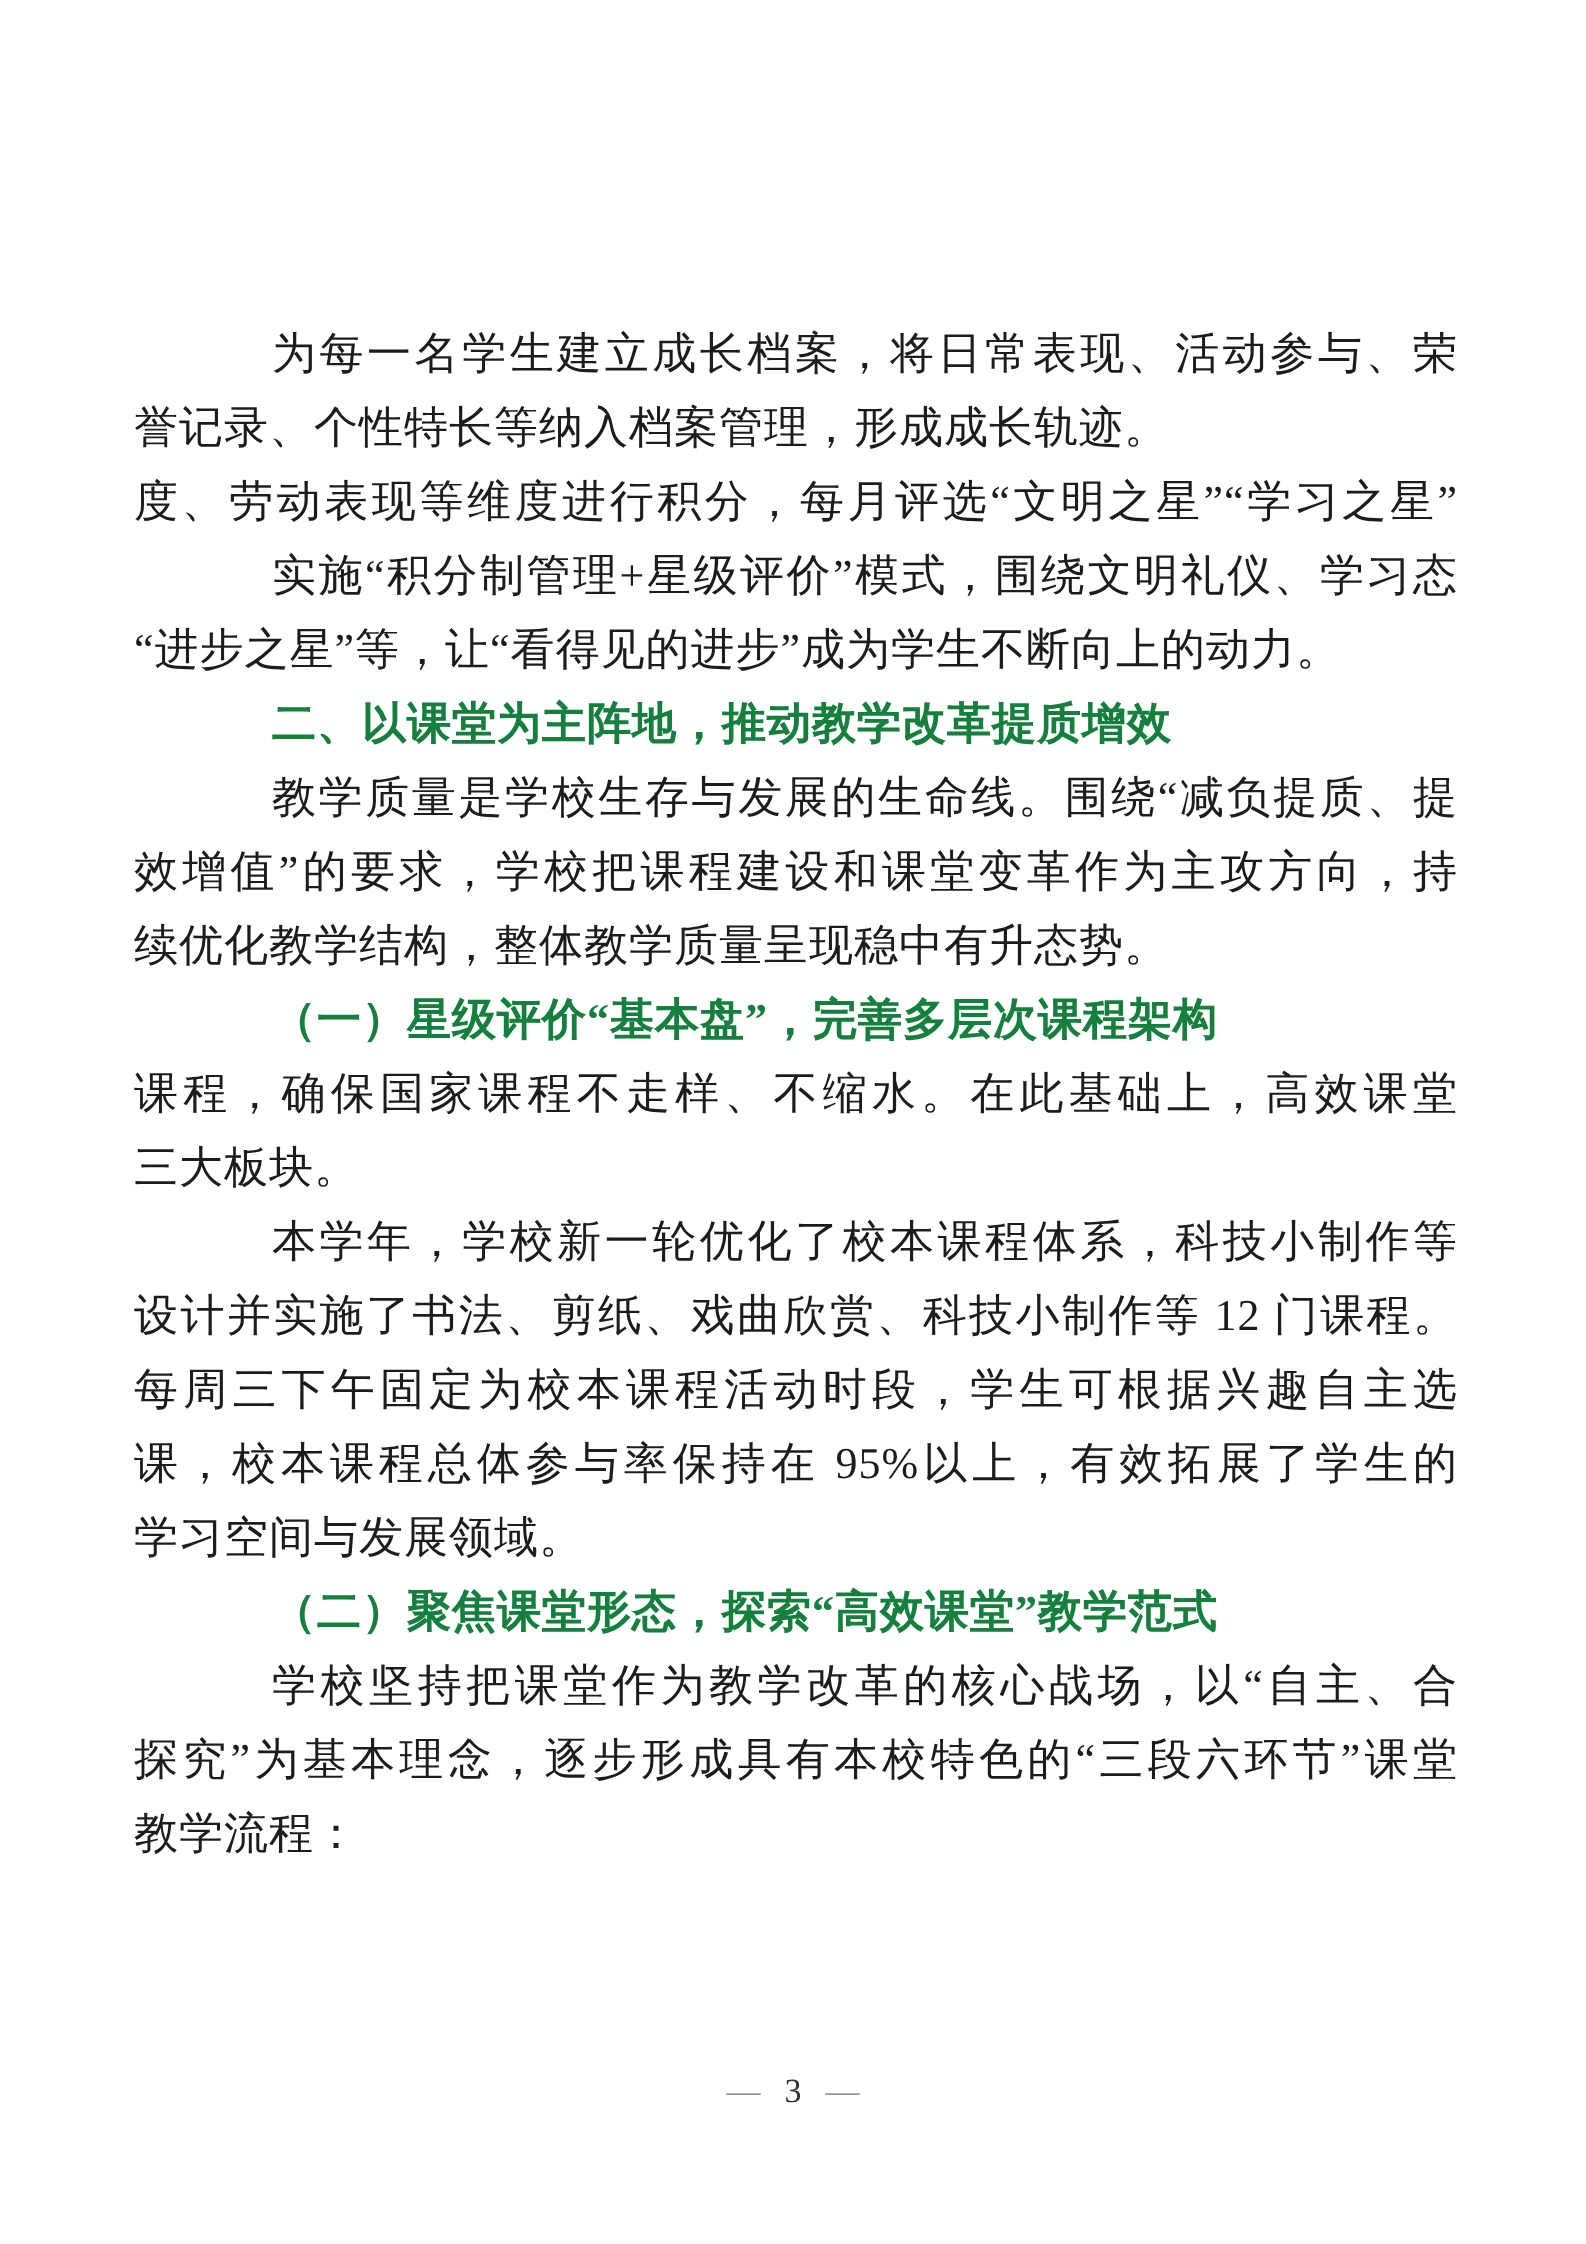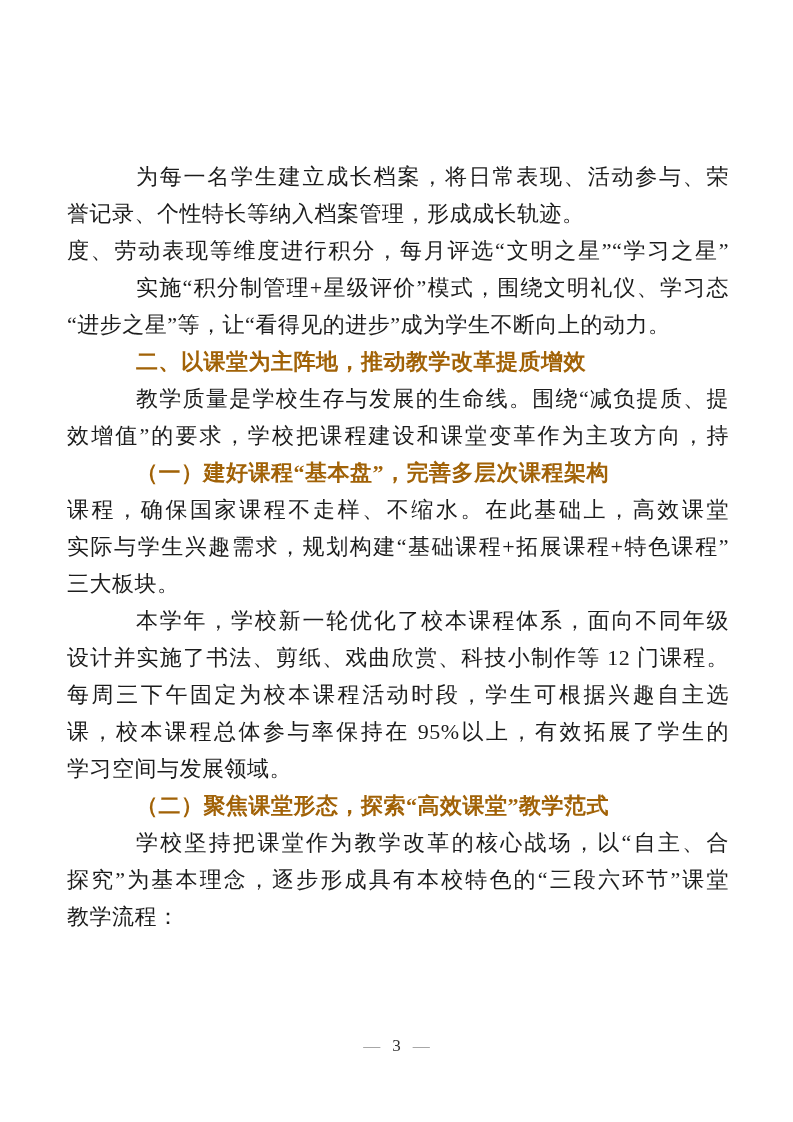--- a/index.html
+++ b/index.html
@@ -39,21 +39,21 @@
     text-align-last: justify;
   }
   .line.nojust {
     text-align-last: left;
   }
   .line.first {
     text-indent: 69px;
   }
   .block.heading .line {
     font-weight: 700;
-    color: #a16207;
+    color: #15803d;
   }
   .footer {
     position: absolute;
     top: 1034px;
     left: 0;
     width: 100%;
     text-align: center;
     font-size: 17px;
     line-height: 24px;
   }
@@ -81,31 +81,31 @@
         <div class="line just">度、劳动表现等维度进行积分，每月评选“文明之星”“学习之星”</div>
         <div class="line first just">实施“积分制管理+星级评价”模式，围绕文明礼仪、学习态</div>
         <div class="line nojust">“进步之星”等，让“看得见的进步”成为学生不断向上的动力。</div>
       </div>
       <div class="block heading">
         <div class="line first nojust">二、以课堂为主阵地，推动教学改革提质增效</div>
       </div>
       <div class="block body">
         <div class="line first just">教学质量是学校生存与发展的生命线。围绕“减负提质、提</div>
         <div class="line just">效增值”的要求，学校把课程建设和课堂变革作为主攻方向，持</div>
+        <div class="line nojust">续优化教学结构，整体教学质量呈现稳中有升态势。</div>
       </div>
       <div class="block heading">
-        <div class="line first nojust">（一）建好课程“基本盘”，完善多层次课程架构</div>
+        <div class="line first nojust">（一）星级评价“基本盘”，完善多层次课程架构</div>
       </div>
       <div class="block body">
         <div class="line just">课程，确保国家课程不走样、不缩水。在此基础上，高效课堂</div>
-        <div class="line just">实际与学生兴趣需求，规划构建“基础课程+拓展课程+特色课程”</div>
         <div class="line nojust">三大板块。</div>
       </div>
       <div class="block body">
-        <div class="line first just">本学年，学校新一轮优化了校本课程体系，面向不同年级</div>
+        <div class="line first just">本学年，学校新一轮优化了校本课程体系，科技小制作等</div>
         <div class="line just">设计并实施了书法、剪纸、戏曲欣赏、科技小制作等 12 门课程。</div>
         <div class="line just">每周三下午固定为校本课程活动时段，学生可根据兴趣自主选</div>
         <div class="line just">课，校本课程总体参与率保持在 95%以上，有效拓展了学生的</div>
         <div class="line nojust">学习空间与发展领域。</div>
       </div>
       <div class="block heading">
         <div class="line first nojust">（二）聚焦课堂形态，探索“高效课堂”教学范式</div>
       </div>
       <div class="block body">
         <div class="line first just">学校坚持把课堂作为教学改革的核心战场，以“自主、合作、</div>

